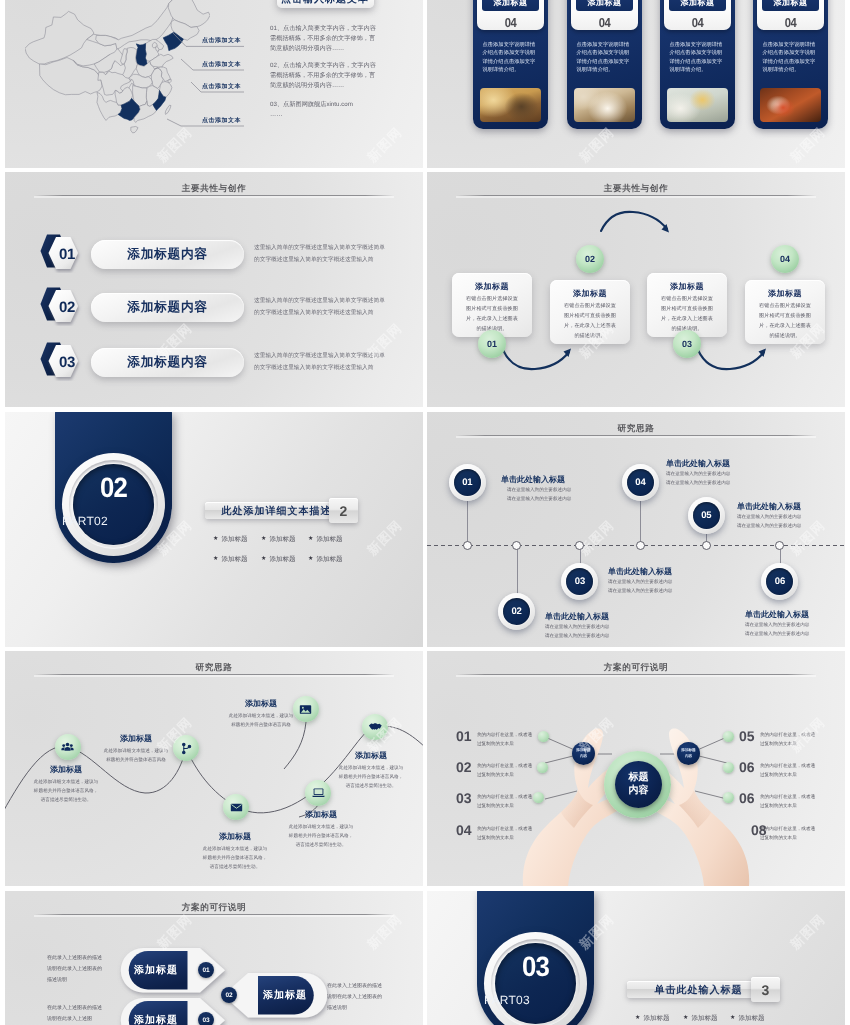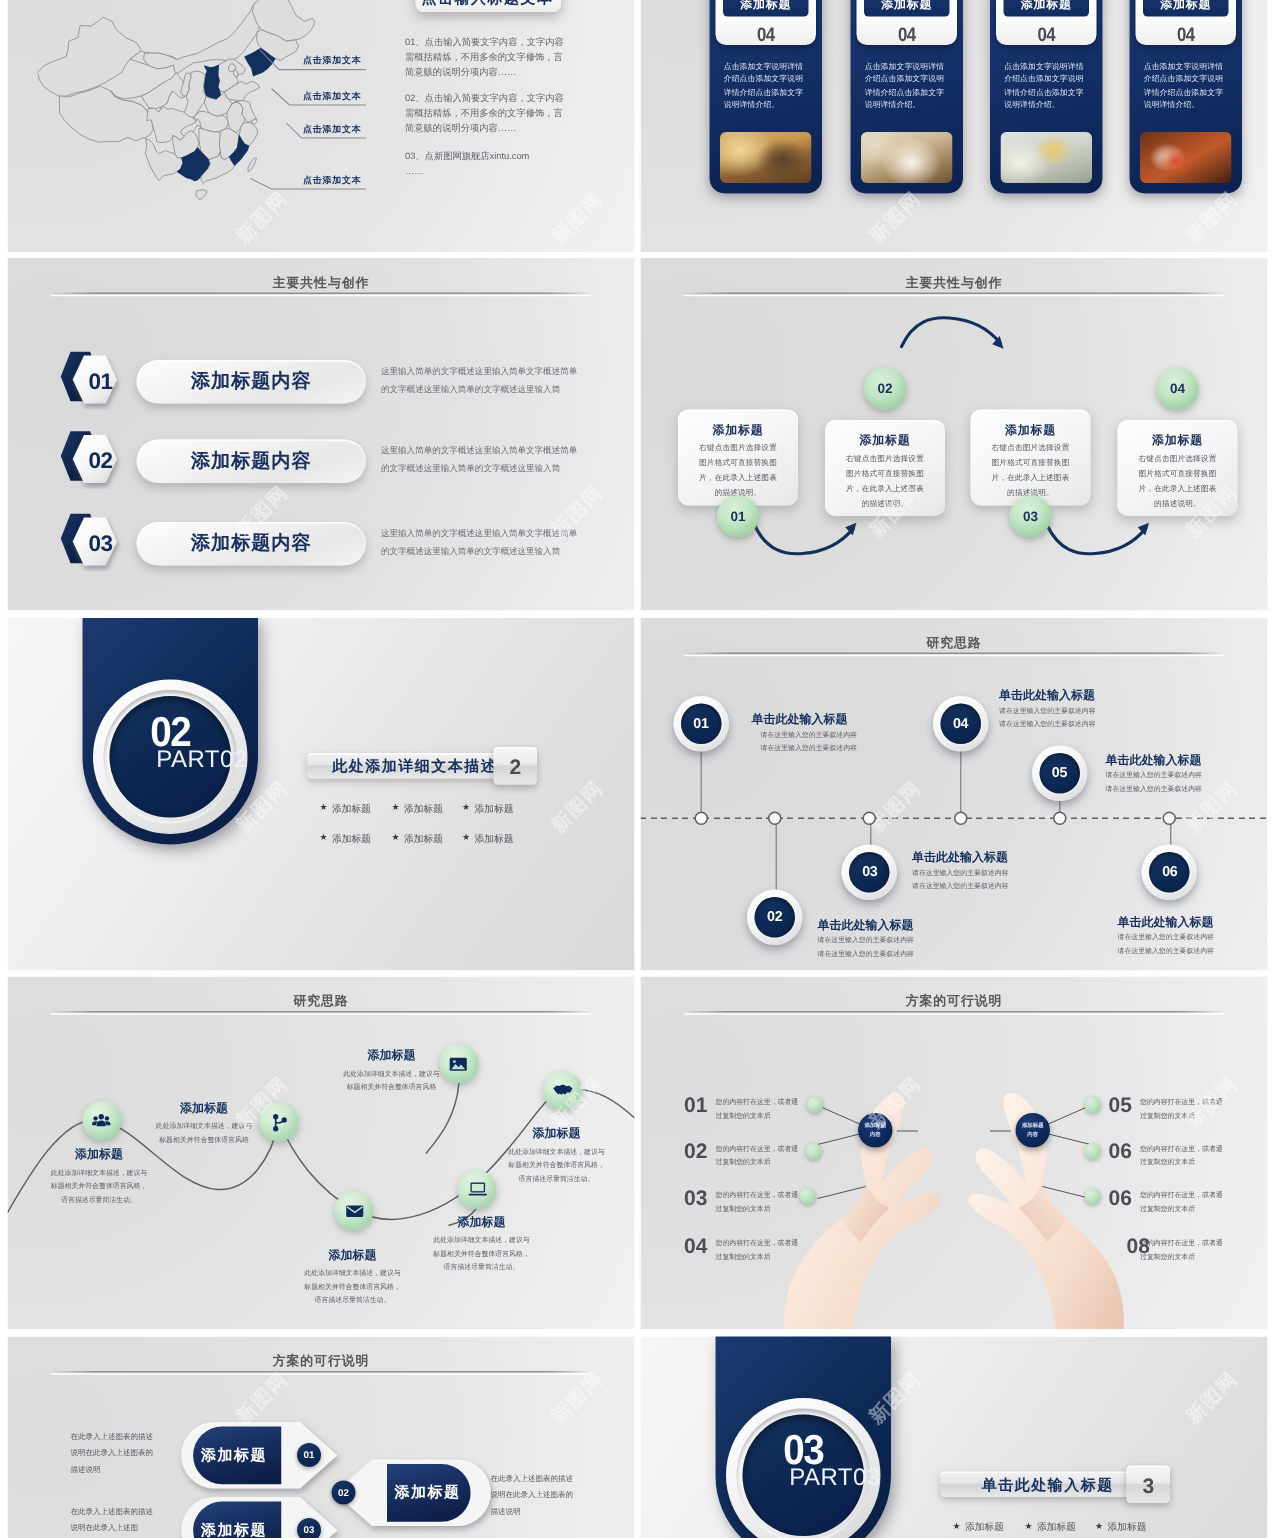--- a/index.html
+++ b/index.html
@@ -159,22 +159,22 @@
   .partring:before { content:""; position:absolute; left:7px; top:7px; width:89px; height:89px;
     border-radius:50%; background:transparent;
     box-shadow: inset 0 2px 3px rgba(120,120,130,.55), inset 0 -1px 2px #ffffff; }
   .partring:after { content:""; position:absolute; left:11px; top:11px; width:81px; height:81px;
     border-radius:50%; background:linear-gradient(150deg,#14335f 0%,#0d2652 55%,#09204a 100%);
     box-shadow: inset 0 2px 6px rgba(0,0,0,.5), 0 0 0 1px rgba(255,255,255,.25); }
   .partnum { position:absolute; left:0; right:0; top:21px; text-align:center; z-index:2;
     color:#fff; font-size:28px; font-weight:bold; letter-spacing:-1px; line-height:1;
     font-family:"Liberation Sans Narrow","Liberation Sans",sans-serif;
     transform:scaleX(0.92); }
-  .partlabel { position:absolute; left:0; right:0; top:46px; text-align:right; z-index:2;
-    color:#eef2f8; font-size:16px; letter-spacing:.3px; line-height:1; }
+  .partlabel { position:absolute; left:0; right:0; top:62px; text-align:left; z-index:2;
+    color:#eef2f8; font-size:12px; letter-spacing:.3px; line-height:1; }
   .partbar { position:absolute; height:17px; border-radius:3px;
     background: linear-gradient(to bottom,#f2f2f2 0%,#e6e6e6 45%,#d3d3d3 50%,#e9e9e9 100%);
     box-shadow: 0 2px 5px rgba(90,90,100,.35), inset 0 1px 0 #fff;
     display:flex; align-items:center; }
   .partbar .bt { position:absolute; left:0; width:143px; text-align:center; font-size:10px; font-weight:bold; color:#19315e; letter-spacing:1px; }
   .partnumbox { position:absolute; width:29px; height:25px; border-radius:3px;
     background: linear-gradient(to bottom,#f7f7f7 0%,#ebebeb 45%,#d5d5d5 52%,#e8e8e8 100%);
     box-shadow: 0 2px 5px rgba(90,90,100,.4), inset 0 1px 0 #fff;
     display:flex; align-items:center; justify-content:center;
     font-size:14px; font-weight:bold; color:#4e4e4e; }
@@ -622,20 +622,24 @@
   <div class="hnum" style="left:312px;top:77px">05</div>
   <div class="hbody" style="left:333px;top:79px">您的内容打在这里，或者通过复制您的文本后</div>
   <div class="hnum" style="left:312px;top:108px">06</div>
   <div class="hbody" style="left:333px;top:110px">您的内容打在这里，或者通过复制您的文本后</div>
   <div class="hnum" style="left:312px;top:139px">06</div>
   <div class="hbody" style="left:333px;top:141px">您的内容打在这里，或者通过复制您的文本后</div>
   <div class="hnum" style="left:324px;top:171px">08</div>
   <div class="hbody" style="left:333px;top:173px">您的内容打在这里，或者通过复制您的文本后</div>
   <div class="hsmall" style="left:145px;top:91px">添加标题内容</div>
   <div class="hsmall" style="left:250px;top:91px">添加标题内容</div>
+  <div class="hcenter" style="left:177px;top:100px">
+    <div class="inner">标题
+内容</div>
+  </div>
 </div>
 
 <div class="slide s9">
   <div class="bg-gray2"></div>
   <div class="hdr">
     <span class="t">方案的可行说明</span>
     <div class="rule"></div>
   </div>
   <svg style="position:absolute;left:0;top:0" width="418" height="235" viewBox="0 0 418 235">
     <defs>

